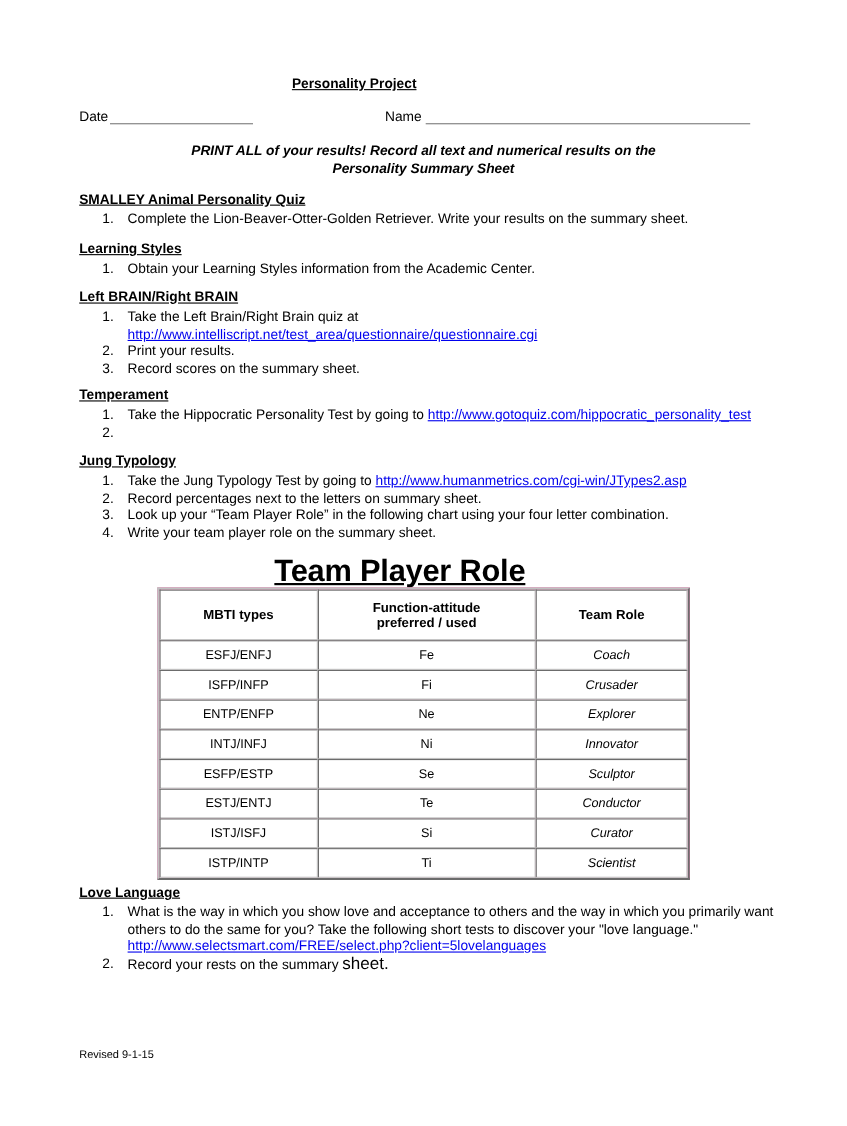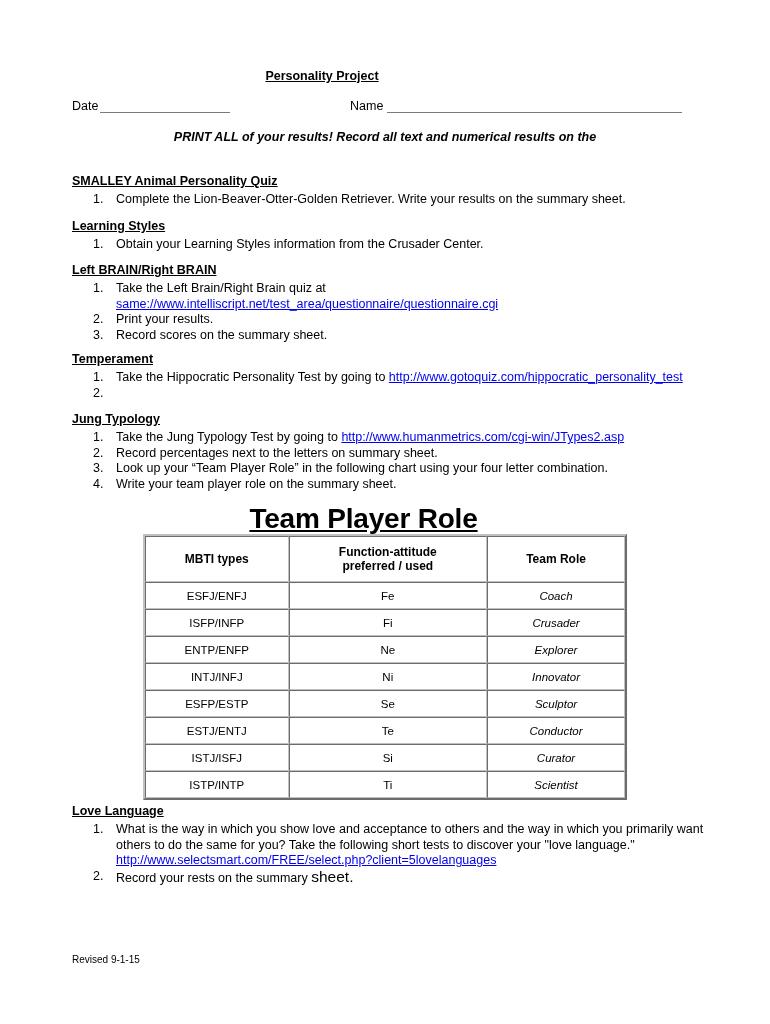--- a/index.html
+++ b/index.html
@@ -174,46 +174,47 @@
 
   <div class="datename-row">
     <span class="field-label" id="date-label">Date</span>
     <span class="field-rule" id="date-rule"></span>
     <span class="field-label" id="name-label">Name</span>
     <span class="field-rule" id="name-rule"></span>
   </div>
 
   <div class="print-all">
     <div>PRINT ALL of your results!  Record all text and numerical results on the</div>
+    <div>Personality Summary Sheet</div>
   </div>
 
   <div class="section" id="sec-smalley">
     <div class="section-heading">SMALLEY Animal Personality Quiz</div>
     <ul class="olist">
       <li>
         <span class="num">1.</span><span>Complete the Lion-Beaver-Otter-Golden Retriever.  Write your results on the summary sheet.</span>
       </li>
     </ul>
   </div>
 
   <div class="section" id="sec-learning">
     <div class="section-heading">Learning Styles</div>
     <ul class="olist">
       <li>
-        <span class="num">1.</span><span>Obtain your Learning Styles information from the Crusader Center.</span>
+        <span class="num">1.</span><span>Obtain your Learning Styles information from the Academic Center.</span>
       </li>
     </ul>
   </div>
 
   <div class="section" id="sec-brain">
     <div class="section-heading">Left BRAIN/Right BRAIN</div>
     <ul class="olist">
       <li>
         <span class="num">1.</span><span>Take the Left Brain/Right Brain quiz at</span><br>
-        <a class="lnk" href="#">same://www.intelliscript.net/test_area/questionnaire/questionnaire.cgi</a>
+        <a class="lnk" href="#">http://www.intelliscript.net/test_area/questionnaire/questionnaire.cgi</a>
       </li>
       <li>
         <span class="num">2.</span><span>Print your results.</span>
       </li>
       <li>
         <span class="num">3.</span><span>Record scores on the summary sheet.</span>
       </li>
     </ul>
   </div>
 

